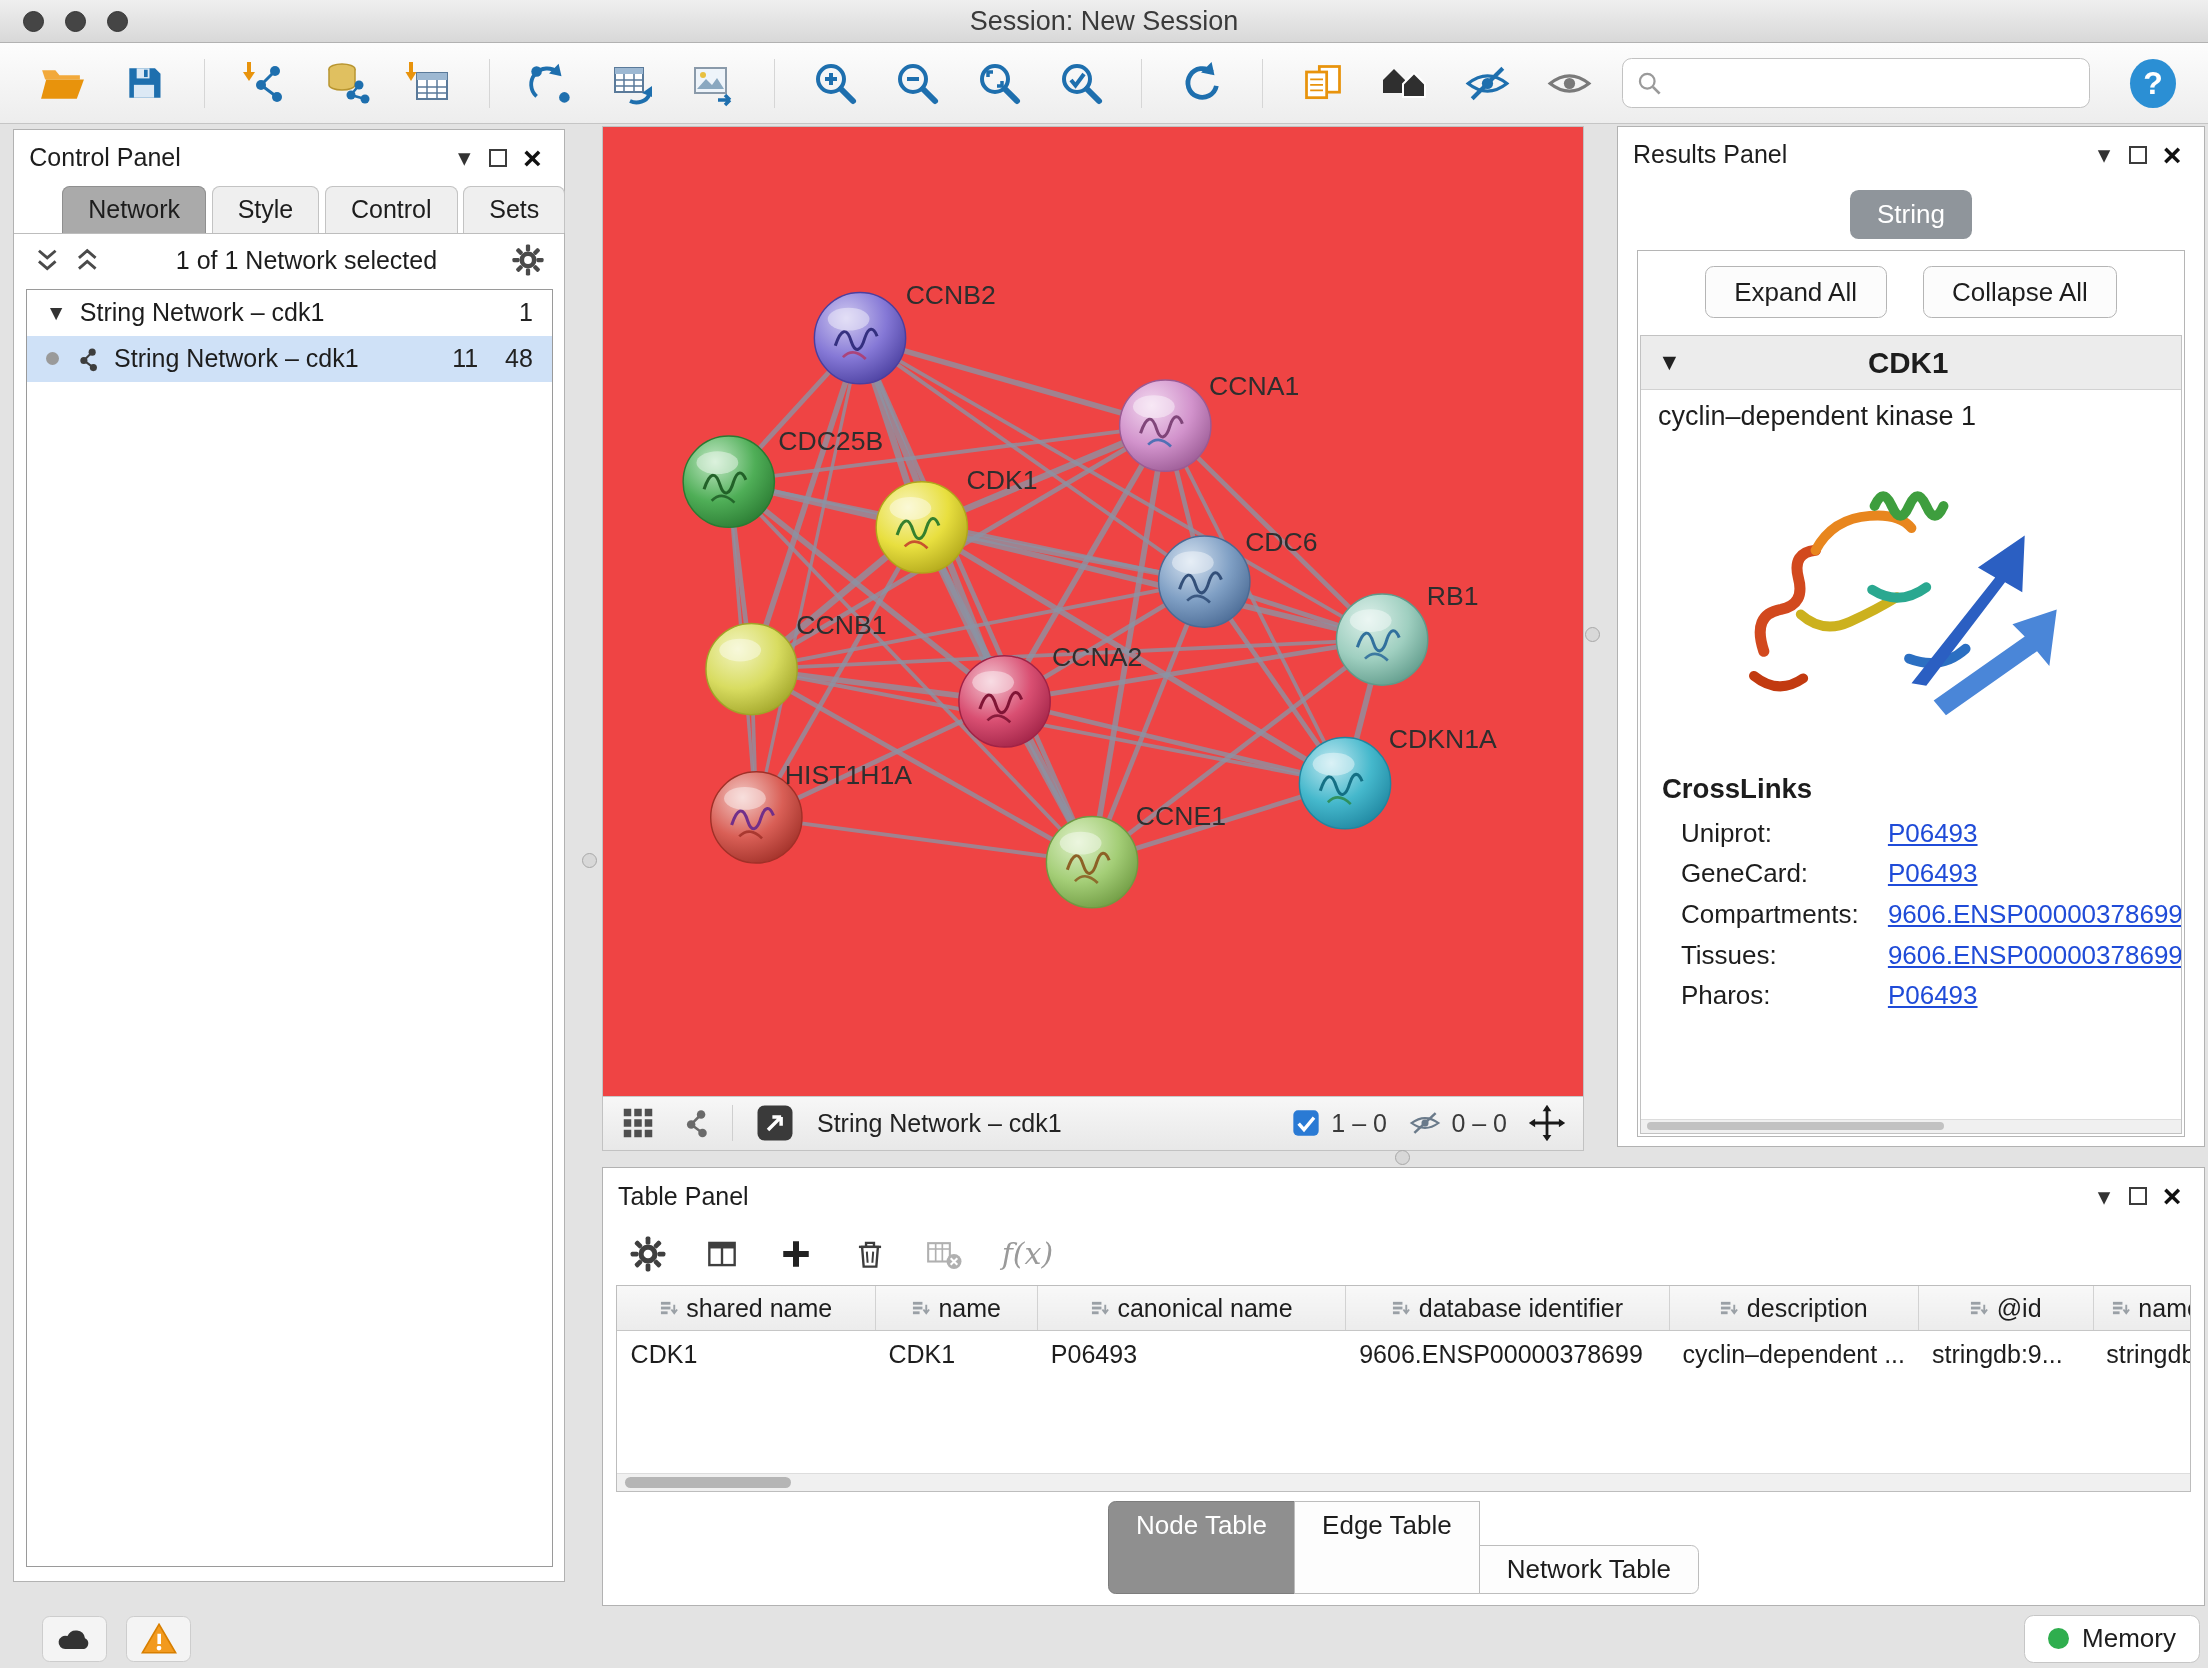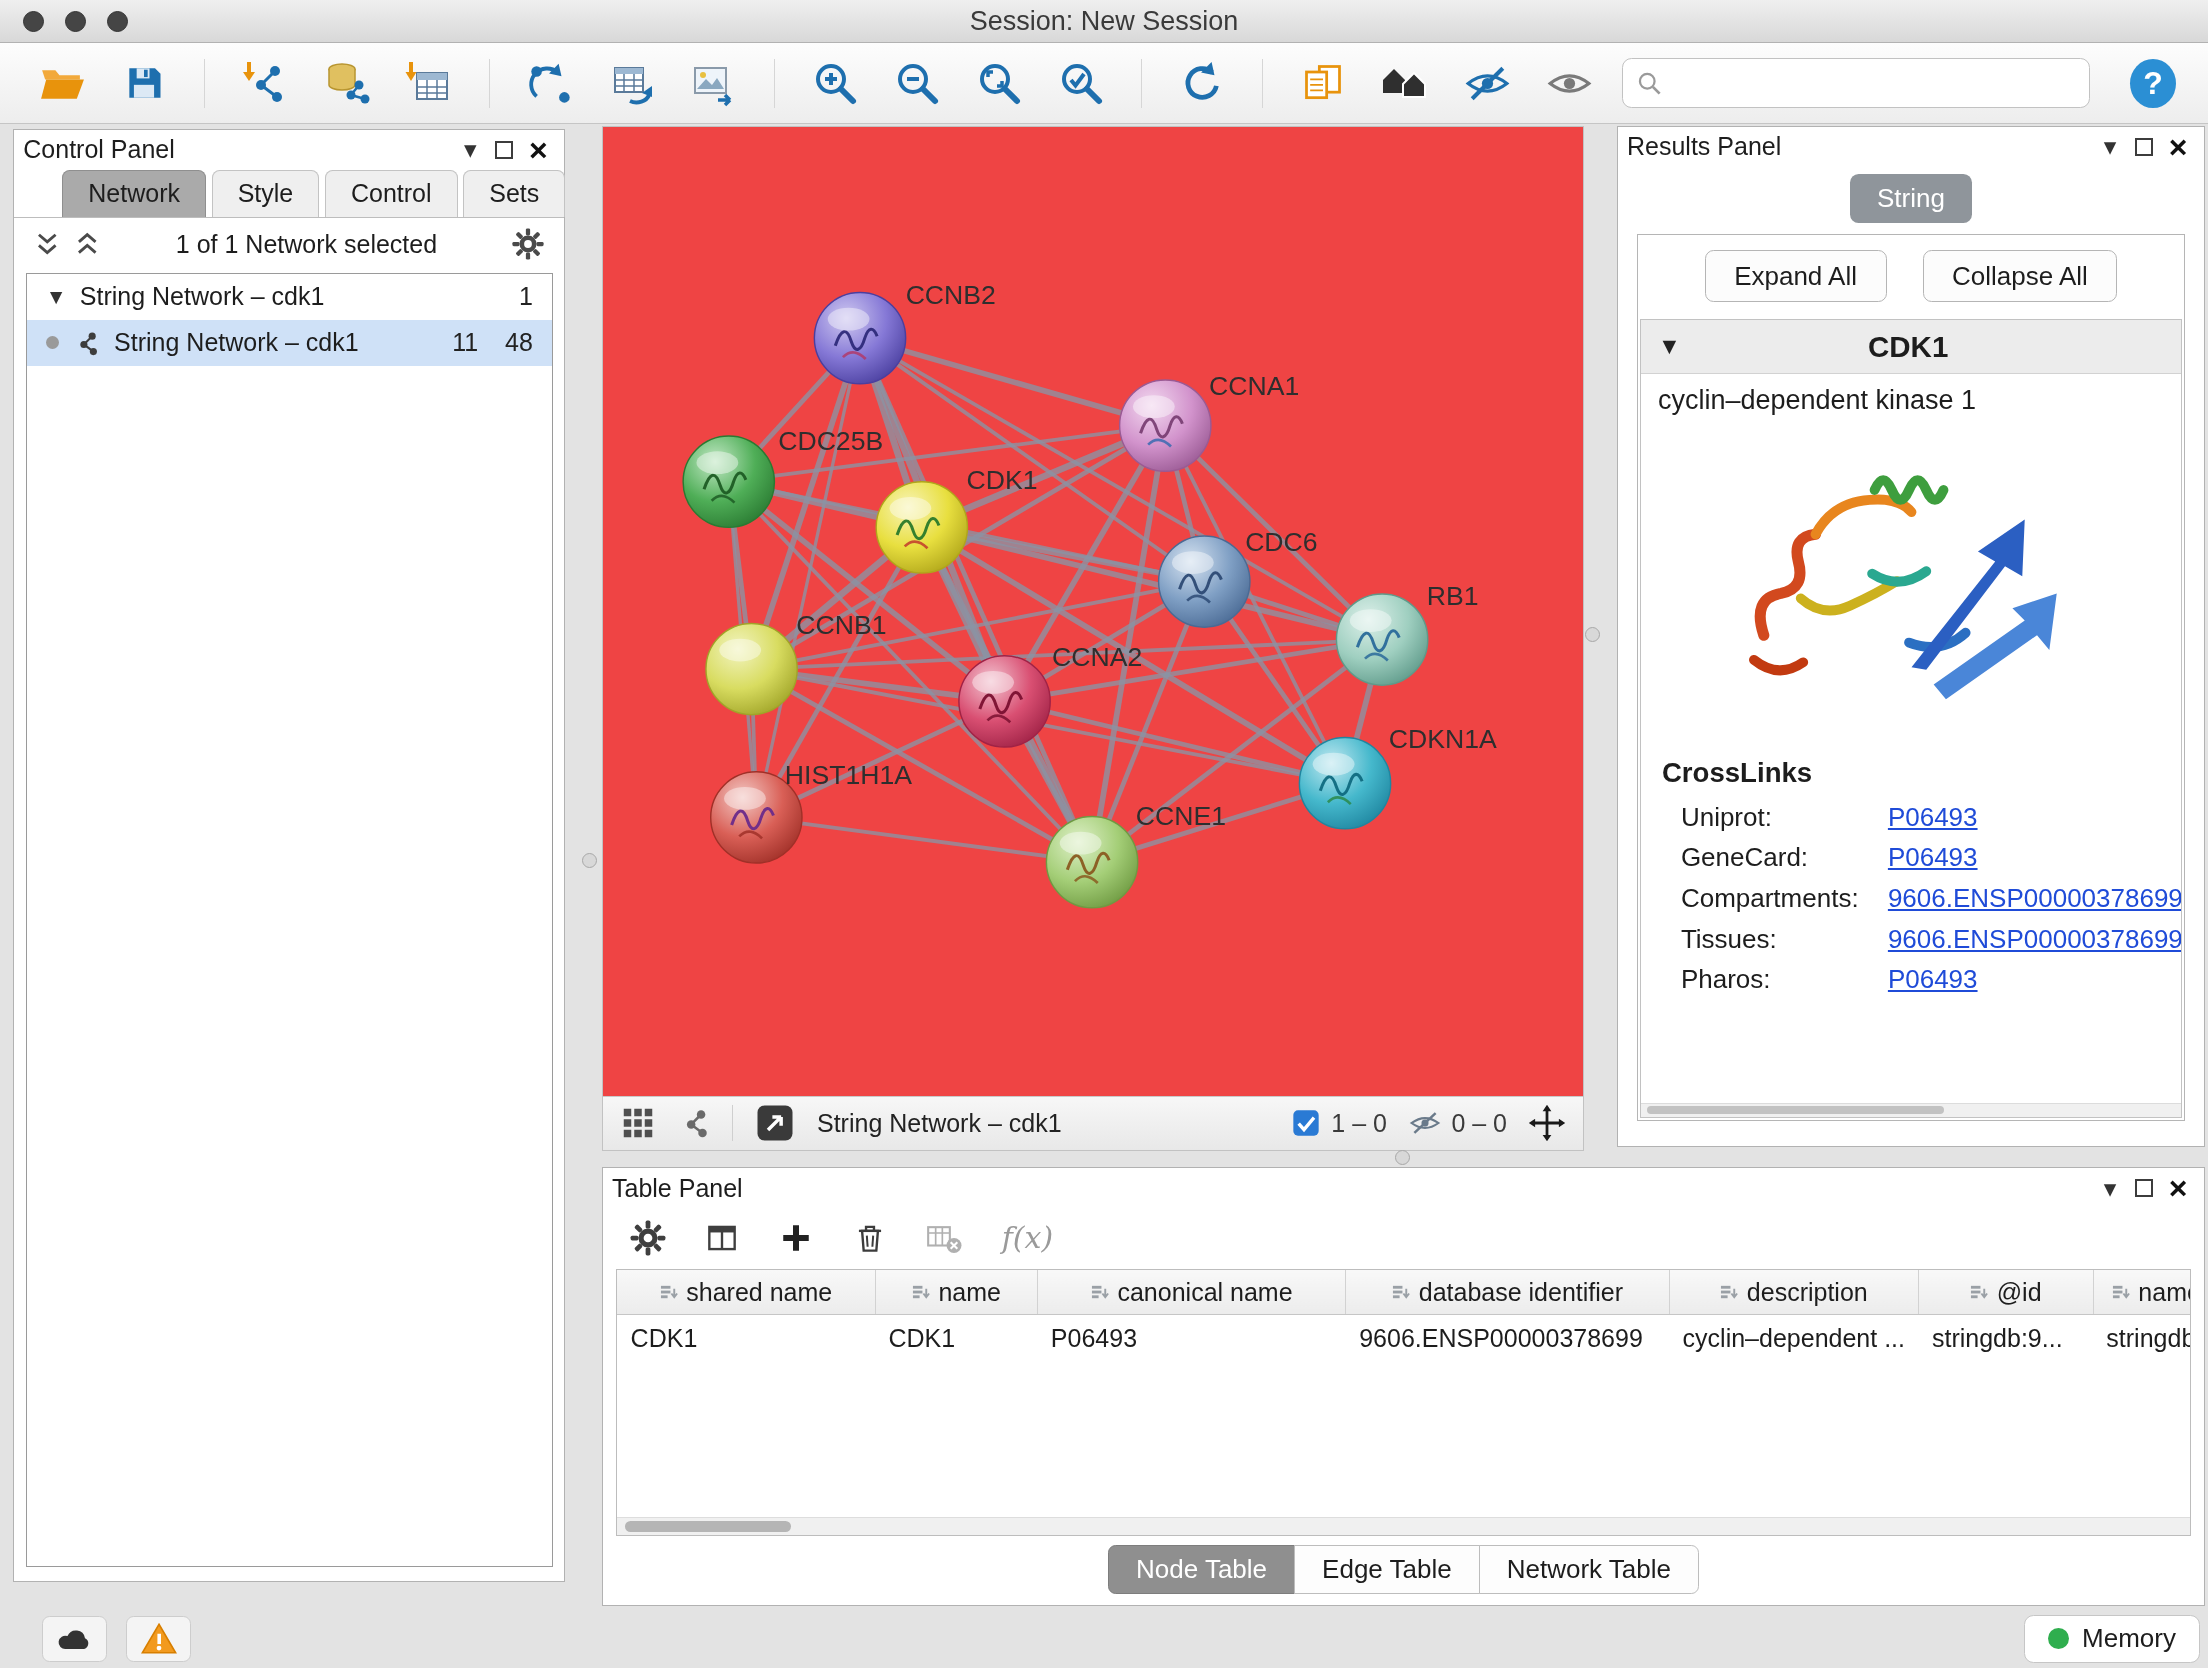--- a/index.html
+++ b/index.html
@@ -16,21 +16,21 @@
   .search-box{margin-left:auto;width:468px;height:48px;background:#fff;border:1px solid #c2c2c2;border-radius:9.5px;display:flex;align-items:center;padding:0 13.3px;gap:9.5px;}
   .search-box input{border:none;outline:none;flex:1;font-size:25px;background:transparent;color:#333;font-family:"Liberation Sans",sans-serif;}
   .help-circle{width:49px;height:49px;border-radius:50%;background:#2b8fd4;color:#fff;font-size:32px;font-weight:bold;display:flex;align-items:center;justify-content:center;margin-left:17px;}
   
   .workspace{position:absolute;top:123px;left:0;right:0;bottom:0;}
   .panel{position:absolute;background:#fff;border:1px solid #b2b2b2;box-sizing:border-box;display:flex;flex-direction:column;}
   #control-panel{left:13.3px;top:5.7px;width:552px;height:1453px;}
   #network-panel{left:602px;top:2.9px;width:982px;height:1025px;border-color:#c2c2c2;}
   #results-panel{left:1617px;top:2.9px;width:588px;height:1021px;}
   #table-panel{left:602px;top:1044px;width:1603px;height:439px;}
-  .panel-header{height:40px;display:flex;align-items:center;padding:0 9px;font-size:25px;flex:0 0 auto;}
+  .panel-header{height:56px;display:flex;align-items:center;padding:0 15px;font-size:25px;flex:0 0 auto;}
   .panel-header .spacer{flex:1;}
   .ph-btn{width:34px;display:flex;justify-content:center;align-items:center;font-size:25px;color:#333;}
   .float-sq{width:14.3px;height:14.3px;border:2.4px solid #3c3c3c;}
   .close-x{font-size:32px;font-weight:bold;color:#111;line-height:1;}
   
   .cp-tabs{display:flex;padding:0 0 0 48px;gap:5.7px;border-bottom:1px solid #bdbdbd;flex:0 0 auto;}
   .cp-tab{padding:8.6px 25px;font-size:25px;border:1px solid #c3c3c3;border-bottom:none;border-radius:7.6px 7.6px 0 0;background:#efefef;}
   .cp-tab.selected{background:#aaaaaa;border-color:#8f8f8f;}
   .cp-ctl{display:flex;align-items:center;padding:9.5px 19px 5.7px;gap:11.4px;font-size:25px;flex:0 0 auto;}
   .cp-ctl .label{flex:1;text-align:center;}
@@ -70,21 +70,21 @@
   .tp-table-wrap{margin:0 13.3px;border:1px solid #bdbdbd;flex:1;overflow:hidden;position:relative;background:#fff;}
   table{border-collapse:collapse;table-layout:fixed;width:100%;font-size:25px;}
   th{background:linear-gradient(#f8f8f8,#ececec);border-right:1px solid #d2d2d2;border-bottom:1px solid #c6c6c6;height:44px;font-weight:normal;white-space:nowrap;overflow:hidden;padding:0 5.7px;}
   .th-inner{display:flex;align-items:center;justify-content:center;gap:7.6px;}
   td{height:46px;padding:0 13.3px;white-space:nowrap;overflow:hidden;}
   .hscroll{position:absolute;bottom:0;left:0;right:0;height:17px;background:#f0f0f0;border-top:1px solid #ddd;}
   .hthumb{position:absolute;left:7.6px;top:2.9px;width:166px;height:11.4px;background:#b5b5b5;border-radius:5.7px;}
   .tp-tabs{display:flex;justify-content:center;padding:9.5px 0 11.4px;flex:0 0 auto;}
   .tp-tab{font-size:26px;padding:7.6px 27px;border:1px solid #bdbdbd;background:#fdfdfd;margin-left:-1px;}
   .tp-tab:first-child{border-radius:7.6px 0 0 7.6px;margin-left:0;}
-  .tp-tab:last-child{border-radius:0 7.6px 7.6px 0;}
+  .tp-tab:last-child{border-radius:0 7.6px 7.6px 0;margin-top:44px;}
   .tp-tab.selected{background:#8f8f8f;color:#fff;border-color:#7d7d7d;}
   
   .bottom-bar{position:absolute;top:1609px;left:0;width:2208px;height:59px;display:flex;align-items:center;padding:0 25px;gap:19px;box-sizing:border-box;margin-left:17px;}
   .bb-btn{width:63px;height:44px;background:#f4f4f4;border:1px solid #cdcdcd;border-radius:7.6px;display:flex;align-items:center;justify-content:center;}
   .memory-btn{margin-left:auto;height:46px;background:#fff;border:1px solid #c6c6c6;border-radius:9.5px;display:flex;align-items:center;gap:13.3px;padding:0 23px;font-size:26px;}
   .mem-dot{width:21px;height:21px;border-radius:50%;background:#2fae4e;}
   .splitter-dot{position:absolute;width:13.3px;height:13.3px;border-radius:50%;background:#d8d8d8;border:1px solid #a8a8a8;}
 </style>
 </head>
 <body>

